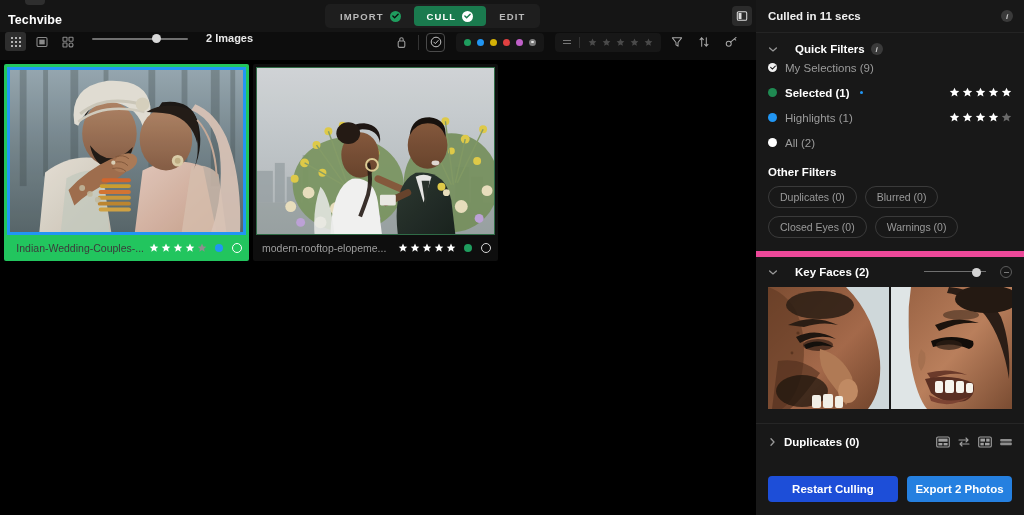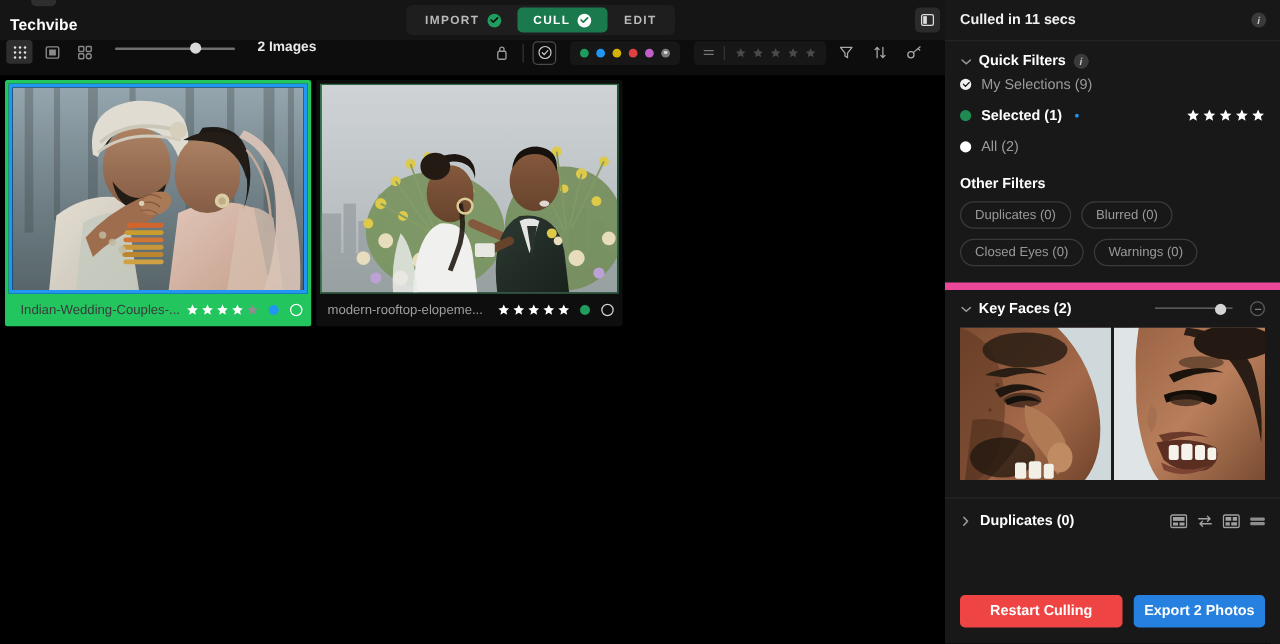--- a/index.html
+++ b/index.html
@@ -124,21 +124,21 @@
     padding:0 11px 0 12px; border-bottom:1px solid #242424;
   }
   .rhead-title { color:#f0f0f0; font-size:11.5px; font-weight:bold; }
   .info-i {
     width:12px; height:12px; border-radius:50%; background:#3a3a3a; color:#c9c9c9;
     font-size:8px; font-style:italic; font-weight:bold;
     display:flex; align-items:center; justify-content:center; cursor:pointer;
   }
   .sec { padding:10px 12px 0 12px; }
   .sec-head { display:flex; align-items:center; gap:6px; }
-  .sec-title { color:#fff; font-size:11.5px; font-weight:bold; }
+  .sec-title { color:#fff; font-size:11.5px; font-weight:bold;margin-left:12px; }
   .twist { width:9px; display:flex; align-items:center; justify-content:center; cursor:pointer; }
 
   .qf-row {
     display:flex; align-items:center; height:25px; gap:8px; cursor:pointer;
   }
   .qf-bullet { width:9px; height:9px; border-radius:50%; flex:0 0 9px; display:flex; align-items:center; justify-content:center; }
   .qf-bullet svg { display:block; }
   .qf-label { font-size:11.5px; color:#9b9b9b; }
   .qf-row.sel .qf-label { color:#fff; font-weight:bold; }
   .qf-dot { width:3px; height:3px; border-radius:50%; background:#2196f3; margin-left:2px; }
@@ -165,21 +165,21 @@
   .dup-sec { margin-top:14px; padding:0 11px 0 12px; display:flex; align-items:center; border-top:1px solid #262626; padding-top:11px; }
   .dup-title { color:#fff; font-size:11.5px; font-weight:bold; margin-left:7px; }
   .dup-icons { margin-left:auto; display:flex; gap:6px; }
   .dup-ic { width:15px; height:14px; display:flex; align-items:center; justify-content:center; cursor:pointer; }
 
   .footer { position:absolute; left:0; bottom:0; width:268px; padding:0 12px 13px 12px; display:flex; gap:9px; }
   .fbtn {
     height:26px; border-radius:4px; display:flex; align-items:center; justify-content:center;
     font-size:11.5px; font-weight:bold; cursor:pointer;
   }
-  .fbtn.restart { flex:0 0 130px; background:#ef4444; color:#fff; }
+  .fbtn.restart { flex:0 0 130px; background:#1d4ed8; color:#fff; }
   .fbtn.export { flex:1; background:#2580e0; color:#fff; }
 </style>
 </head>
 <body>
 
 <div class="app">
 
   <div class="topbar">
     <div class="brand">
       <div class="caret-box">
@@ -633,20 +633,41 @@
             </svg>
           <svg width="11" height="11" viewBox="0 0 10 10">
               <path d="M5 .6l1.3 2.8 3 .3-2.3 2 .7 3L5 7.1 2.3 8.7l.7-3-2.3-2 3-.3z" fill="#ffffff"></path>
             </svg>
           <svg width="11" height="11" viewBox="0 0 10 10">
               <path d="M5 .6l1.3 2.8 3 .3-2.3 2 .7 3L5 7.1 2.3 8.7l.7-3-2.3-2 3-.3z" fill="#ffffff"></path>
             </svg>
         </span>
       </div>
 
+      <div class="qf-row">
+        <span class="qf-bullet" style="background:#2196f3"></span>
+        <span class="qf-label">Highlights (1)</span>
+        <span class="qf-stars">
+          <svg width="11" height="11" viewBox="0 0 10 10">
+              <path d="M5 .6l1.3 2.8 3 .3-2.3 2 .7 3L5 7.1 2.3 8.7l.7-3-2.3-2 3-.3z" fill="#ffffff"></path>
+            </svg>
+          <svg width="11" height="11" viewBox="0 0 10 10">
+              <path d="M5 .6l1.3 2.8 3 .3-2.3 2 .7 3L5 7.1 2.3 8.7l.7-3-2.3-2 3-.3z" fill="#ffffff"></path>
+            </svg>
+          <svg width="11" height="11" viewBox="0 0 10 10">
+              <path d="M5 .6l1.3 2.8 3 .3-2.3 2 .7 3L5 7.1 2.3 8.7l.7-3-2.3-2 3-.3z" fill="#ffffff"></path>
+            </svg>
+          <svg width="11" height="11" viewBox="0 0 10 10">
+              <path d="M5 .6l1.3 2.8 3 .3-2.3 2 .7 3L5 7.1 2.3 8.7l.7-3-2.3-2 3-.3z" fill="#ffffff"></path>
+            </svg>
+          <svg width="11" height="11" viewBox="0 0 10 10">
+              <path d="M5 .6l1.3 2.8 3 .3-2.3 2 .7 3L5 7.1 2.3 8.7l.7-3-2.3-2 3-.3z" fill="#6a6a6a"></path>
+            </svg>
+        </span>
+      </div>
 
       <div class="qf-row">
         <span class="qf-bullet" style="background:#ffffff"></span>
         <span class="qf-label">All (2)</span>
       </div>
 
       <div class="of-title">Other Filters</div>
       <div class="chips">
         <div class="chip">Duplicates (0)</div>
         <div class="chip">Blurred (0)</div>

